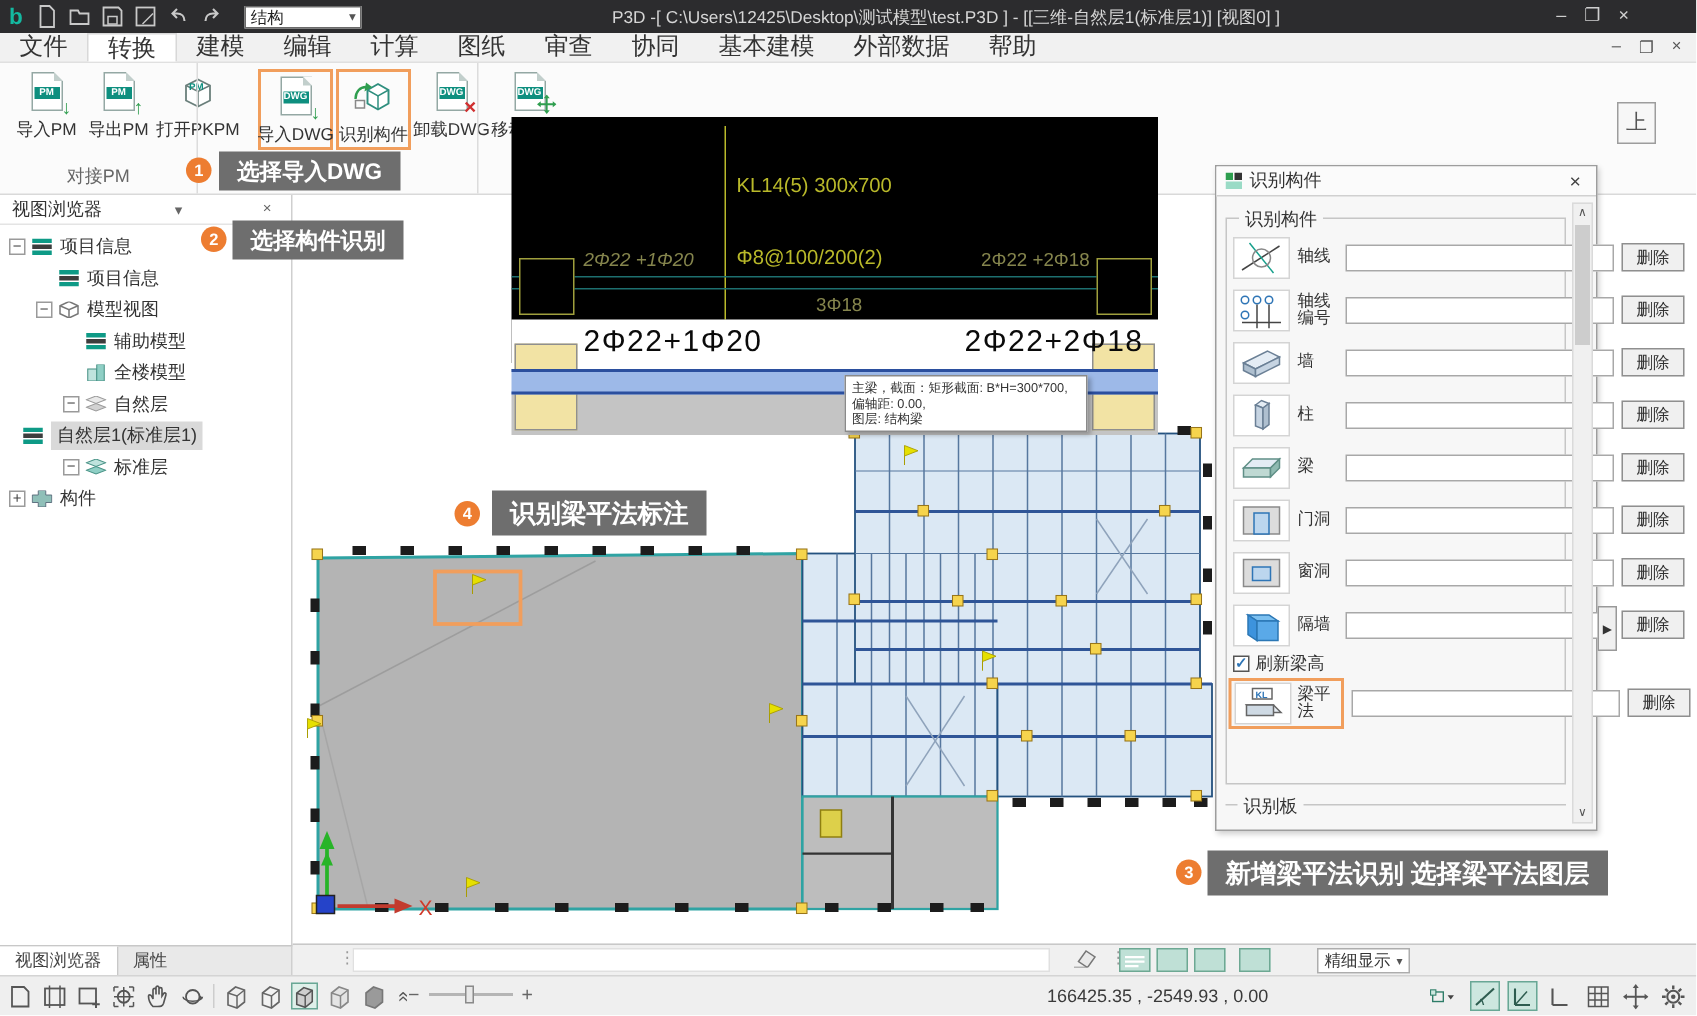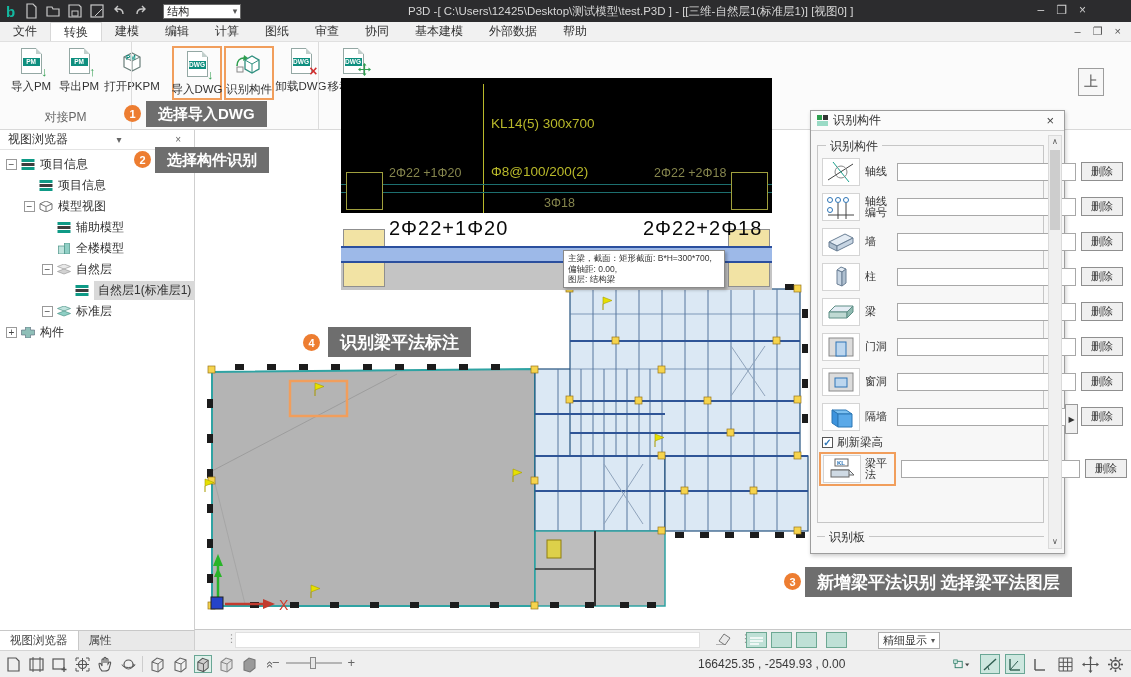--- a/index.html
+++ b/index.html
@@ -14,21 +14,21 @@
   .tb-ic svg { width:16px; height:16px; }
   #doc-combo { margin-left:8px; width:78px; height:15px; background:#fff; border:1px solid #6a6a6a; display:flex; align-items:center; font-size:11px; padding:0 3px; color:#222; }
   #doc-combo .arr { margin-left:auto; font-size:9px; color:#555; }
   #win-title { position:absolute; left:408px; top:4px; width:420px; text-align:center; color:#d6d6d6; font-size:11.5px; white-space:nowrap; }
   .winctl { position:absolute; top:3px; display:flex; gap:12px; }
   #titlebar .winctl { right:45px; color:#cfcfcf; font-size:12px; }
   .winctl span { cursor:default; }
 
   
   #menubar { position:absolute; left:0; top:22px; width:1131px; height:20px; background:#f1f1f1; border-bottom:1px solid #e0e0e0; display:flex; align-items:stretch; }
-  #menubar .mi { padding:0 13px; display:flex; align-items:center; font-size:12px; color:#333; }
+  #menubar .mi { padding:0 13px; display:flex; align-items:center; font-size:16px; color:#333; }
   #menubar .mi.active { background:#fff; border:1px solid #d8d8d8; border-bottom:none; }
 
   
   #ribbon { position:absolute; left:0; top:42px; width:1131px; height:60px; background:#fbfbfb; display:flex; align-items:flex-start; padding:4px 0 0 8px; }
   .rbtn { width:46px; display:flex; flex-direction:column; align-items:center; gap:3px; margin-right:2px; }
   .rbtn .ic { height:30px; display:flex; align-items:center; justify-content:center; position:relative; }
   .rbtn .lbl { font-size:11.5px; color:#333; white-space:nowrap; }
   .rbtn.hl { border:2px solid #f19e5c; padding:1px 0; width:50px; }
   .doc { width:21px; height:26px; background:#fff; border:1px solid #94a8a4; position:relative; }
   .doc:after { content:""; position:absolute; right:-1px; top:-1px; border-style:solid; border-width:0 6px 6px 0; border-color:#fbfbfb #fbfbfb #c2cfcc #c2cfcc; }
@@ -46,21 +46,21 @@
   
   #left-panel { position:absolute; left:0; top:130px; width:195px; height:500px; background:#fff; border-right:1px solid #cfcfcf; }
   #lp-head { height:20px; display:flex; align-items:center; padding:0 8px; border-bottom:1px solid #e4e4e4; color:#333; }
   #lp-head .hic { margin-left:auto; color:#666; font-size:10px; padding:0 5px; }
   .trow { height:21px; display:flex; align-items:center; font-size:12px; white-space:nowrap; }
   .trow .exp { width:11px; height:11px; border:1px solid #9a9a9a; background:#fff; font-size:10px; line-height:9px; text-align:center; color:#444; margin-right:4px; flex:none; }
   .trow .noexp { width:15px; flex:none; }
   .trow .tic { width:15px; height:11px; margin-right:4px; flex:none; }
   .trow .tic svg { width:14px; height:11px; }
   .trow.sel .tlabel { background:#d9d9d9; padding:1px 4px; }
-  .lv0{padding-left:6px;} .lv1{padding-left:24px;} .lv2{padding-left:42px;} .lv3{padding-left:60px;}
+  .lv0{padding-left:6px;} .lv1{padding-left:24px;} .lv2{padding-left:42px;} .lv3{}
   #lp-tabs { position:absolute; left:0; top:630px; width:195px; height:20px; background:#e9e9e9; border-top:1px solid #c8c8c8; border-right:1px solid #cfcfcf; display:flex; font-size:11.5px; z-index:5;}
   #lp-tabs .tab { padding:2px 10px; color:#444; }
   #lp-tabs .tab.active { background:#fff; border-right:1px solid #c8c8c8; }
 
   
   #dwg { position:absolute; left:341px; top:78px; width:431px; height:164px; background:#000; z-index:10; overflow:hidden; }
   #dwg .cadtext { position:absolute; left:150px; top:6px; color:#b9b92a; font-size:13.5px; line-height:16px; white-space:pre; }
   #dwg .dim { position:absolute; color:#85854d; font-size:12.5px; }
   #dwg .vline { position:absolute; left:142px; top:6px; width:1px; height:129px; background:#b9b92a; }
   #dwg .hline { position:absolute; left:0; width:431px; height:1px; background:#1d6f6f; }
@@ -496,21 +496,21 @@
 </svg>
 
 <div id="dwg">
   <div class="vline"></div>
   <div class="cadtext">
     <div>KL14(5) 300x700</div>
     <div>Φ8@100/200(2)</div>
     <div>2Φ22</div>
     
   </div>
-  <div class="dim" style="left:48px; top:88px;">2Φ22 +1Φ20</div>
+  <div class="dim" style="left:48px; top:88px;font-style:italic;">2Φ22 +1Φ20</div>
   <div class="dim" style="left:313px; top:88px;">2Φ22 +2Φ18</div>
   <div class="hline" style="top:106px"></div>
   <div class="hline" style="top:114px"></div>
   <div class="colrect" style="left:5px"></div>
   <div class="colrect" style="left:390px"></div>
   <div class="dim" style="left:203px; top:118px;">3Φ18</div>
 </div>
 
 <div id="beam-strip">
   <div class="gband"></div>

